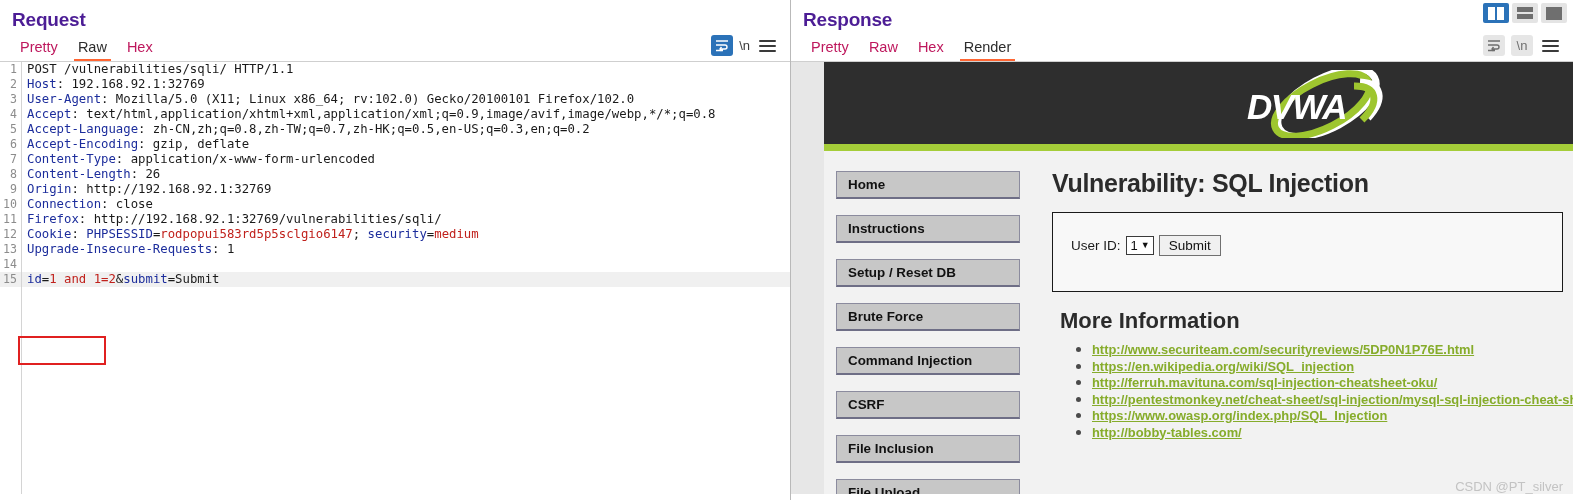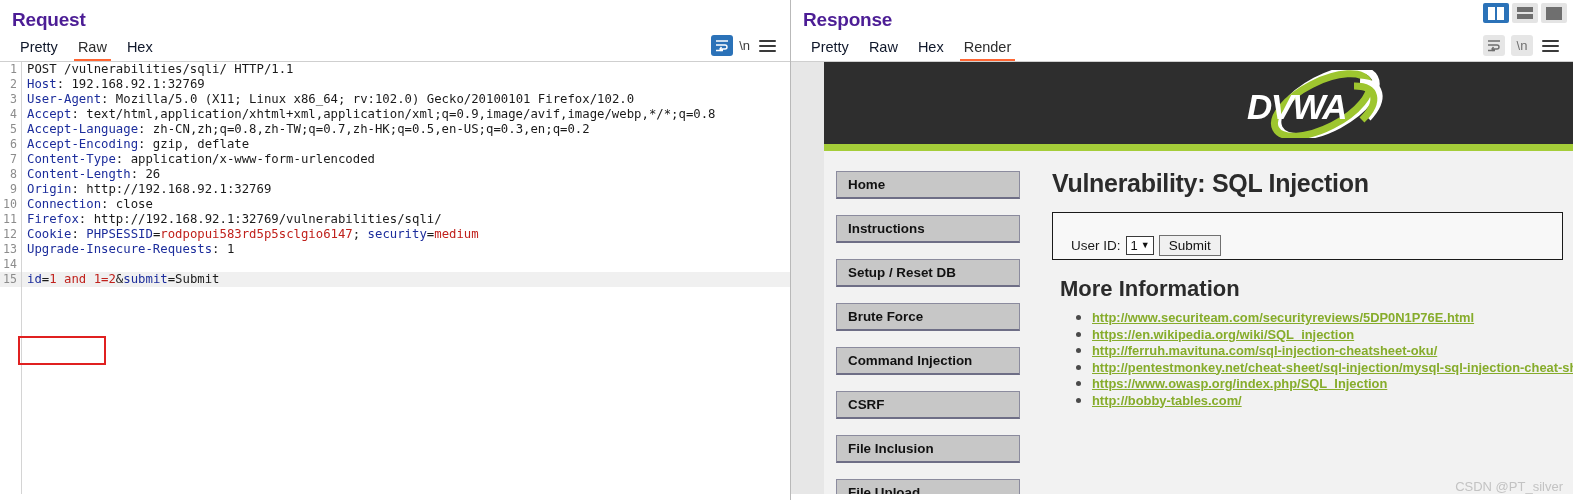--- a/index.html
+++ b/index.html
@@ -24,21 +24,21 @@
   .pane-title {
     font-size: 19px; font-weight: bold; color: #4c1d95;
     padding: 9px 0 0 12px; letter-spacing: -0.2px;
   }
   .tabbar {
     display: flex; align-items: flex-end;
     padding: 6px 0 0 10px; height: 30px;
     position: relative;
   }
   .tab {
-    font-size: 14.5px; color: #0f172a;
+    font-size: 14.5px; color: #be185d;
     padding: 0 10px 6px 10px;
     cursor: pointer; position: relative;
     white-space: nowrap;
   }
   .tab.active { color: #2d2d2d; }
   .tab.active::after {
     content: ""; position: absolute;
     left: 6px; right: 6px; bottom: 0; height: 2.5px;
     background: #ff6633;
   }
@@ -168,21 +168,21 @@
   .dvwa-main { flex: 1 1 auto; padding: 18px 0 0 20px; min-width: 0; }
   .vuln-title {
     font-size: 25px; font-weight: bold; color: #2b2b2b;
     margin: 0 0 14px 0; letter-spacing: -0.3px;
   }
   .vuln-box {
     border: 1px solid #1a1a1a;
     background: #f8f8f8;
     padding: 22px 0 22px 18px;
     margin-right: 10px;
-    height: 48px;
+    height: 80px;
   }
   .form-row { display: flex; align-items: center; gap: 5px; font-size: 13.5px; color: #1a1a1a; }
   .sel-box {
     border: 1px solid #3a3a3a; background: #ffffff;
     font-size: 13px; padding: 1px 3px 1px 4px;
     display: inline-flex; align-items: center; gap: 3px;
     height: 19px; color: #111;
   }
   .caret { font-size: 9px; line-height: 1; }
   .btn-submit {

